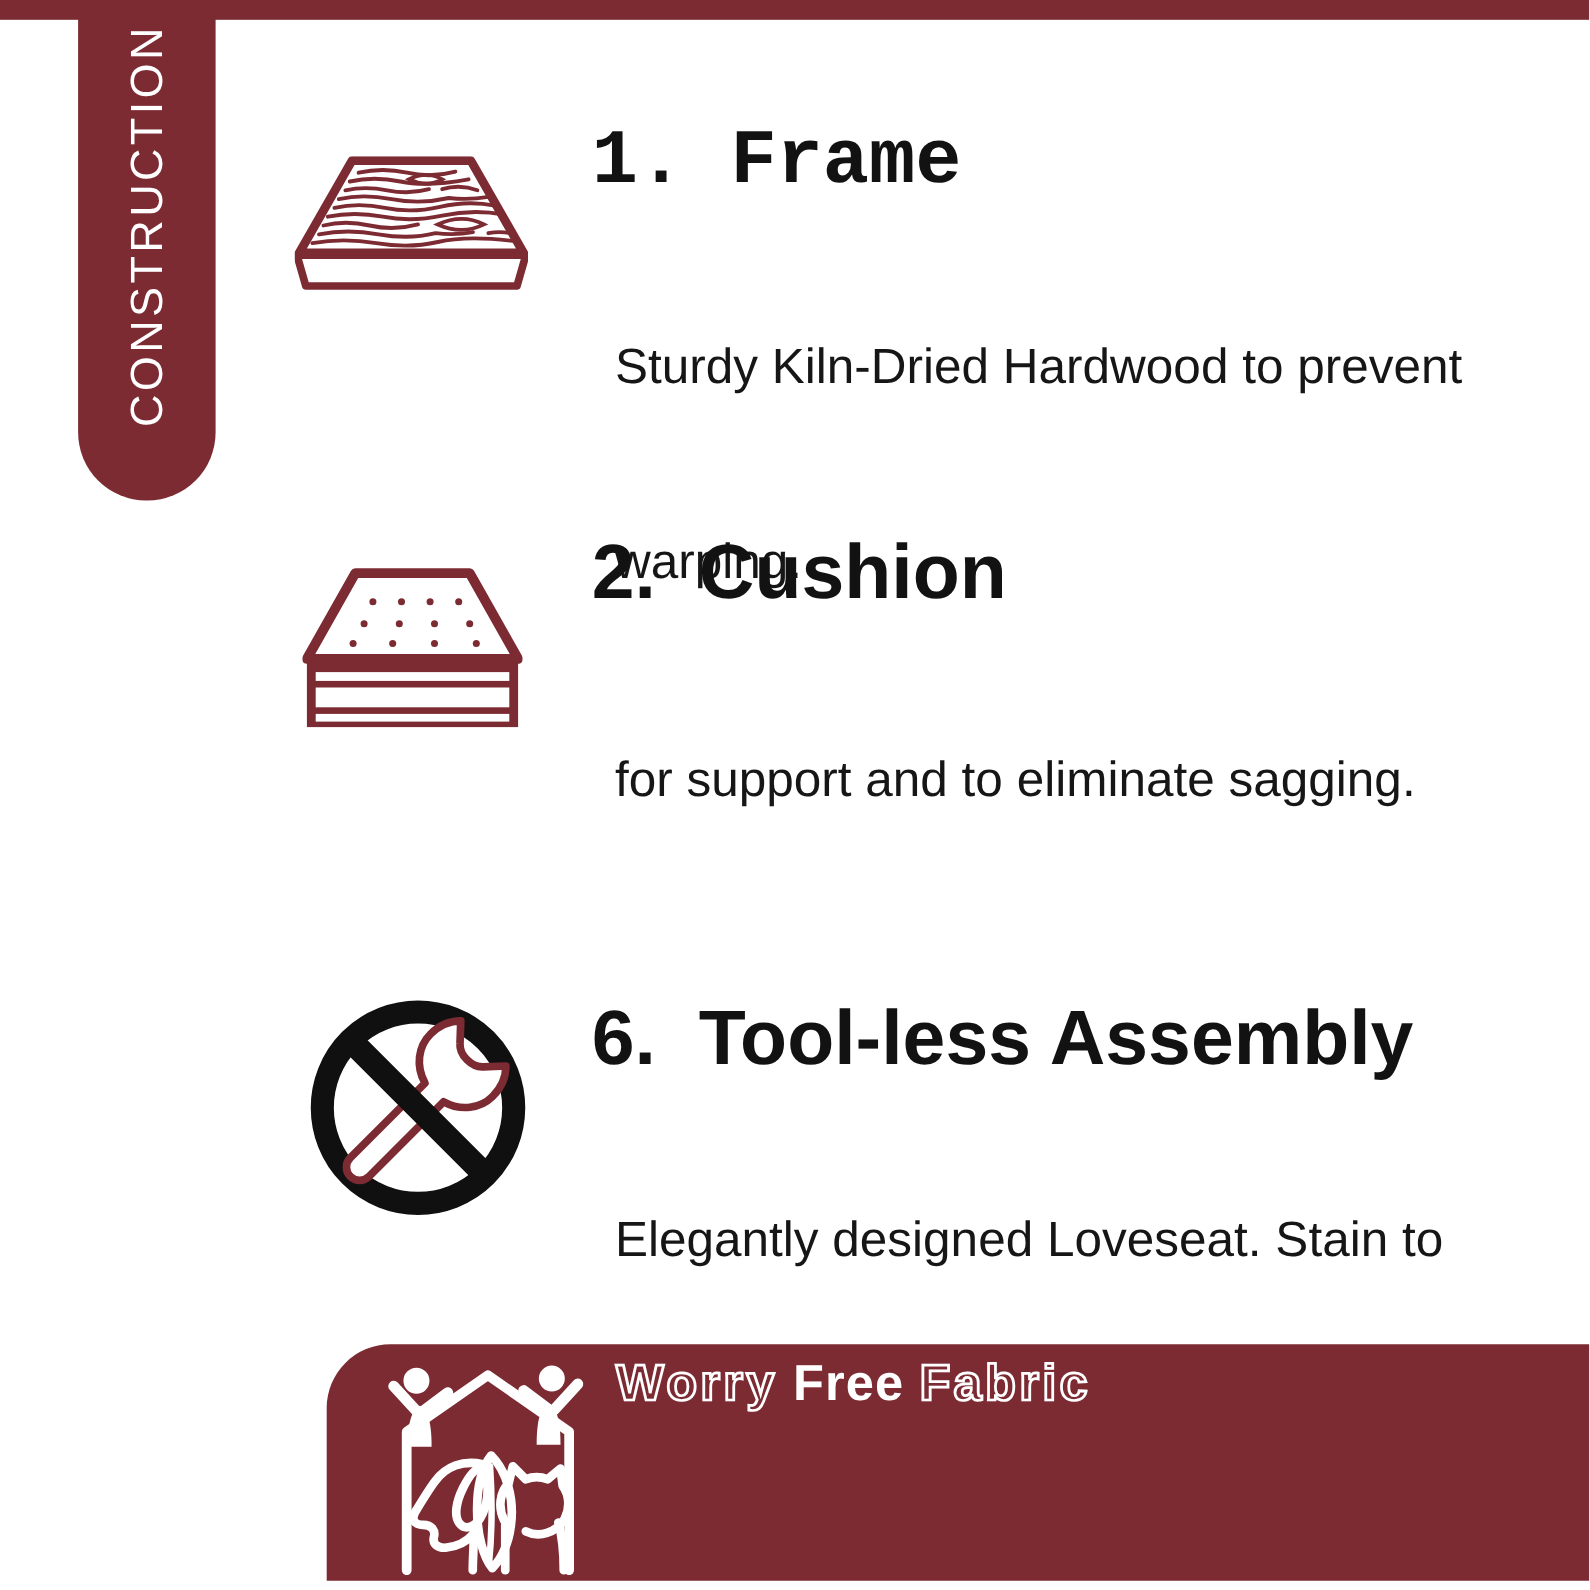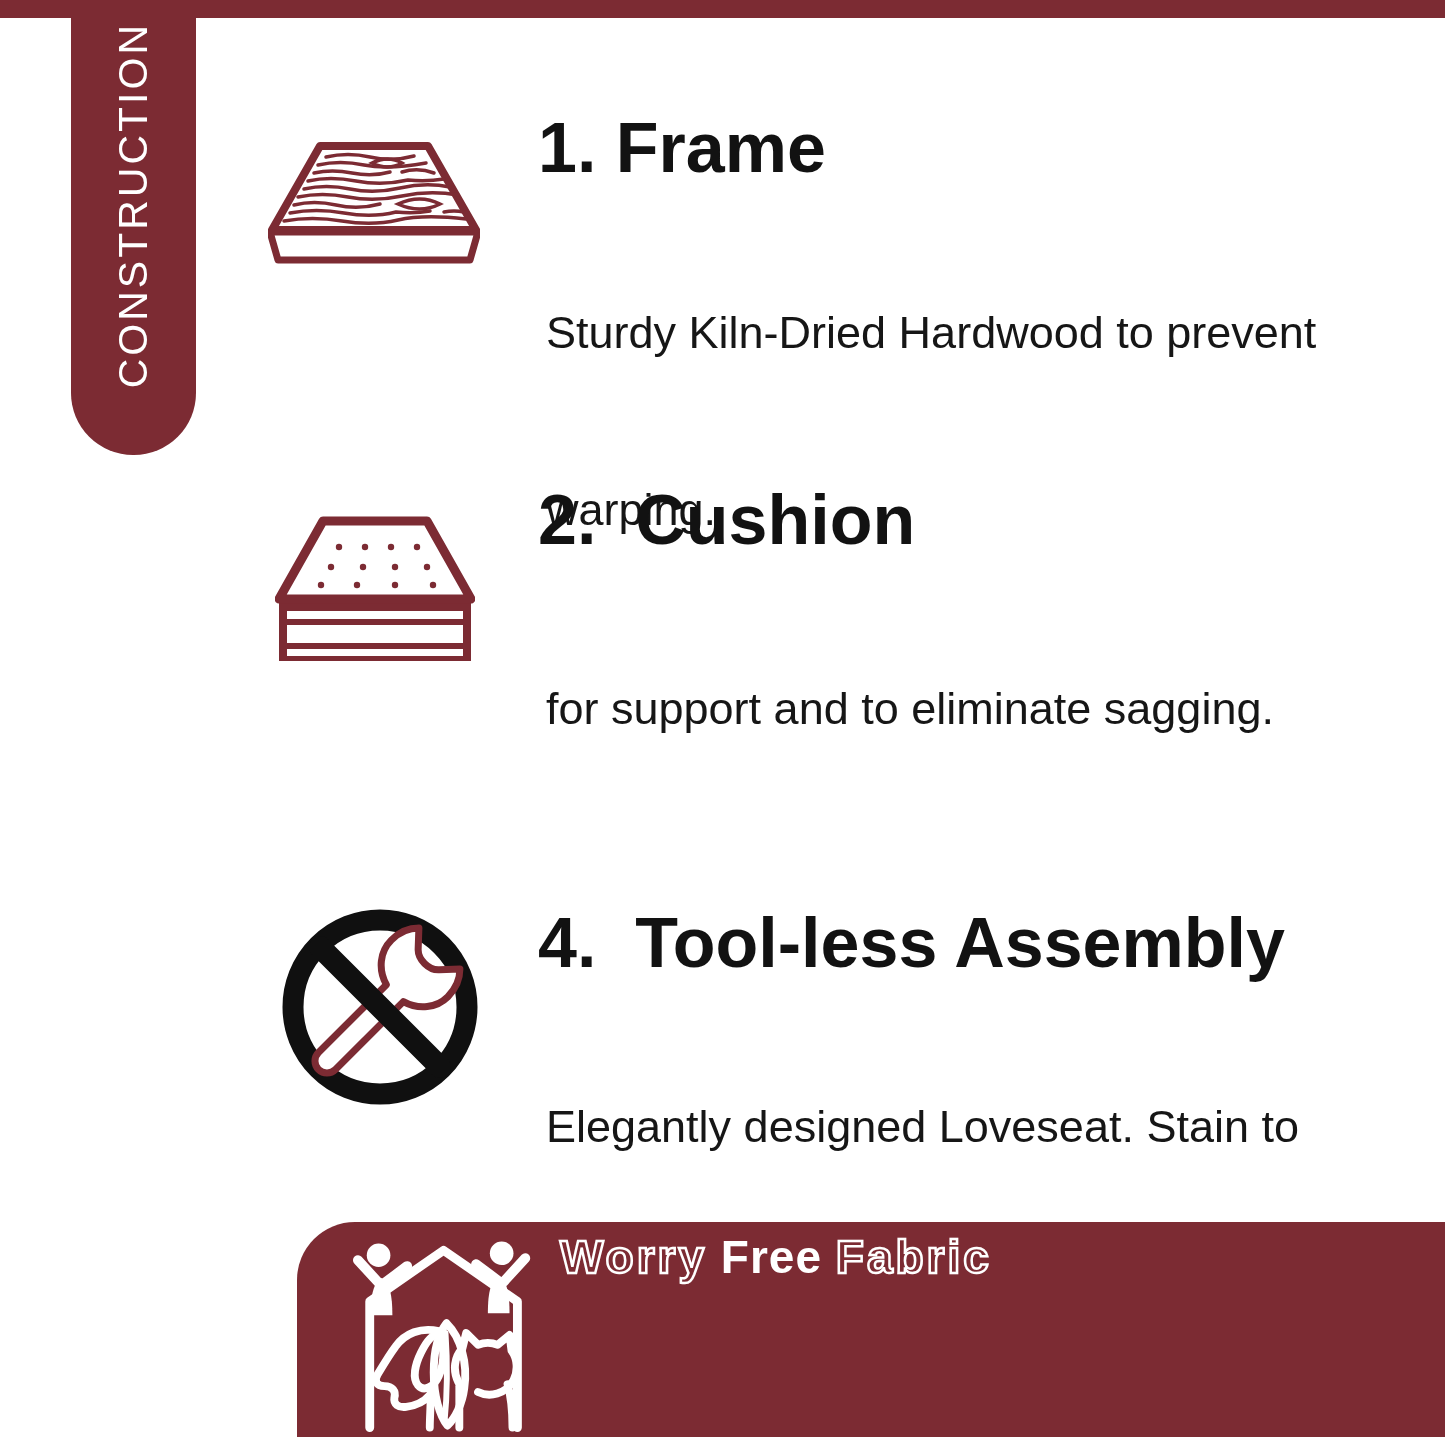--- a/index.html
+++ b/index.html
@@ -21,21 +21,21 @@
     writing-mode:vertical-rl;transform:rotate(180deg);
     color:#ffffff;font-size:41px;letter-spacing:3px;font-weight:400;
   }
   
   .icon-abs{position:absolute;}
   .sec-heading{
     position:absolute;left:538px;font-size:70px;line-height:1;
     font-weight:800;color:#121212;white-space:pre;letter-spacing:0px;
   }
   .sec-body{
-    position:absolute;left:546px;font-size:45px;line-height:59px;
+    position:absolute;left:559px;font-size:45px;line-height:59px;
     font-weight:400;color:#161616;letter-spacing:0px;white-space:pre;
   }
   
   .banner{
     position:absolute;left:297px;top:1222px;width:1148px;height:215px;
     background:#7c2b33;border-radius:58px 0 0 0;
   }
   .banner-title{
     position:absolute;left:263px;top:8px;font-size:46px;line-height:1.2;
     font-weight:700;color:#ffffff;white-space:pre;letter-spacing:1px;
@@ -77,21 +77,21 @@
         <path d="M36 47 Q58 42 82 47 T132 46 T182 45"></path>
         <path d="M30 55 Q54 50 80 55 T134 54 T190 53"></path>
         <path d="M130 62 Q152 52 172 62 Q152 72 130 62 Z"></path>
         <path d="M26 63 Q46 58 68 63 T112 62"></path>
         <path d="M22 71 Q48 66 76 71 T128 70 Q146 72 162 69"></path>
         <path d="M176 70 Q186 68 196 70"></path>
         <path d="M16 79 Q44 74 74 79 T130 78 T198 77"></path>
       </g>
     </svg>
   </div>
-  <div class="sec-heading" style="top:113px;">1. Frame</div>
+  <div class="sec-heading" style="top:113px;font-family:Liberation Mono, monospace;">1. Frame</div>
   <div class="sec-body" style="top:185px;">
     <div>Sturdy Kiln-Dried Hardwood to prevent</div>
     <div>warping.</div>
   </div>
 
   <div class="icon-abs" style="left:275px;top:515px;">
     <svg width="200" height="150" viewBox="0 0 200 150" fill="none">
       <rect x="4" y="84" width="192" height="62" fill="#7c2b33"></rect>
       <rect x="12" y="96" width="176" height="8" fill="#ffffff"></rect>
       <rect x="12" y="110" width="176" height="18" fill="#ffffff"></rect>
@@ -118,21 +118,21 @@
     <div>for support and to eliminate sagging.</div>
   </div>
 
   <div class="icon-abs" style="left:280px;top:905px;">
     <svg width="200" height="200" viewBox="0 0 200 200" fill="none">
       <circle cx="100" cy="102" r="87" stroke="#101010" stroke-width="21"></circle>
       <path transform="rotate(45 100 103)" d="M71 19 C64 26 60 36 60 47 C60 63 71 77 88 82 L88 178 A12 12 0 0 0 112 178 L112 82 C129 77 140 63 140 47 C140 36 136 26 129 19 L115 34 C108 42 92 42 85 34 Z" fill="#ffffff" stroke="#7c2b33" stroke-width="7" stroke-linejoin="round"></path>
       <line x1="40" y1="42" x2="160" y2="162" stroke="#101010" stroke-width="22" stroke-linecap="round"></line>
     </svg>
   </div>
-  <div class="sec-heading" style="top:908px;">4.  Tool-less Assembly</div>
+  <div class="sec-heading" style="top:908px;">6.  Tool-less Assembly</div>
   <div class="sec-body" style="top:979px;">
     <div>Elegantly designed Loveseat. Stain to</div>
     <div>follow simple stepped assembly</div>
   </div>
 
   <div class="banner">
     <div class="icon-abs" style="left:55px;top:14px;">
       <svg width="192" height="196" viewBox="0 0 195 198" fill="none">
 
         <g fill="#ffffff" stroke="none">

